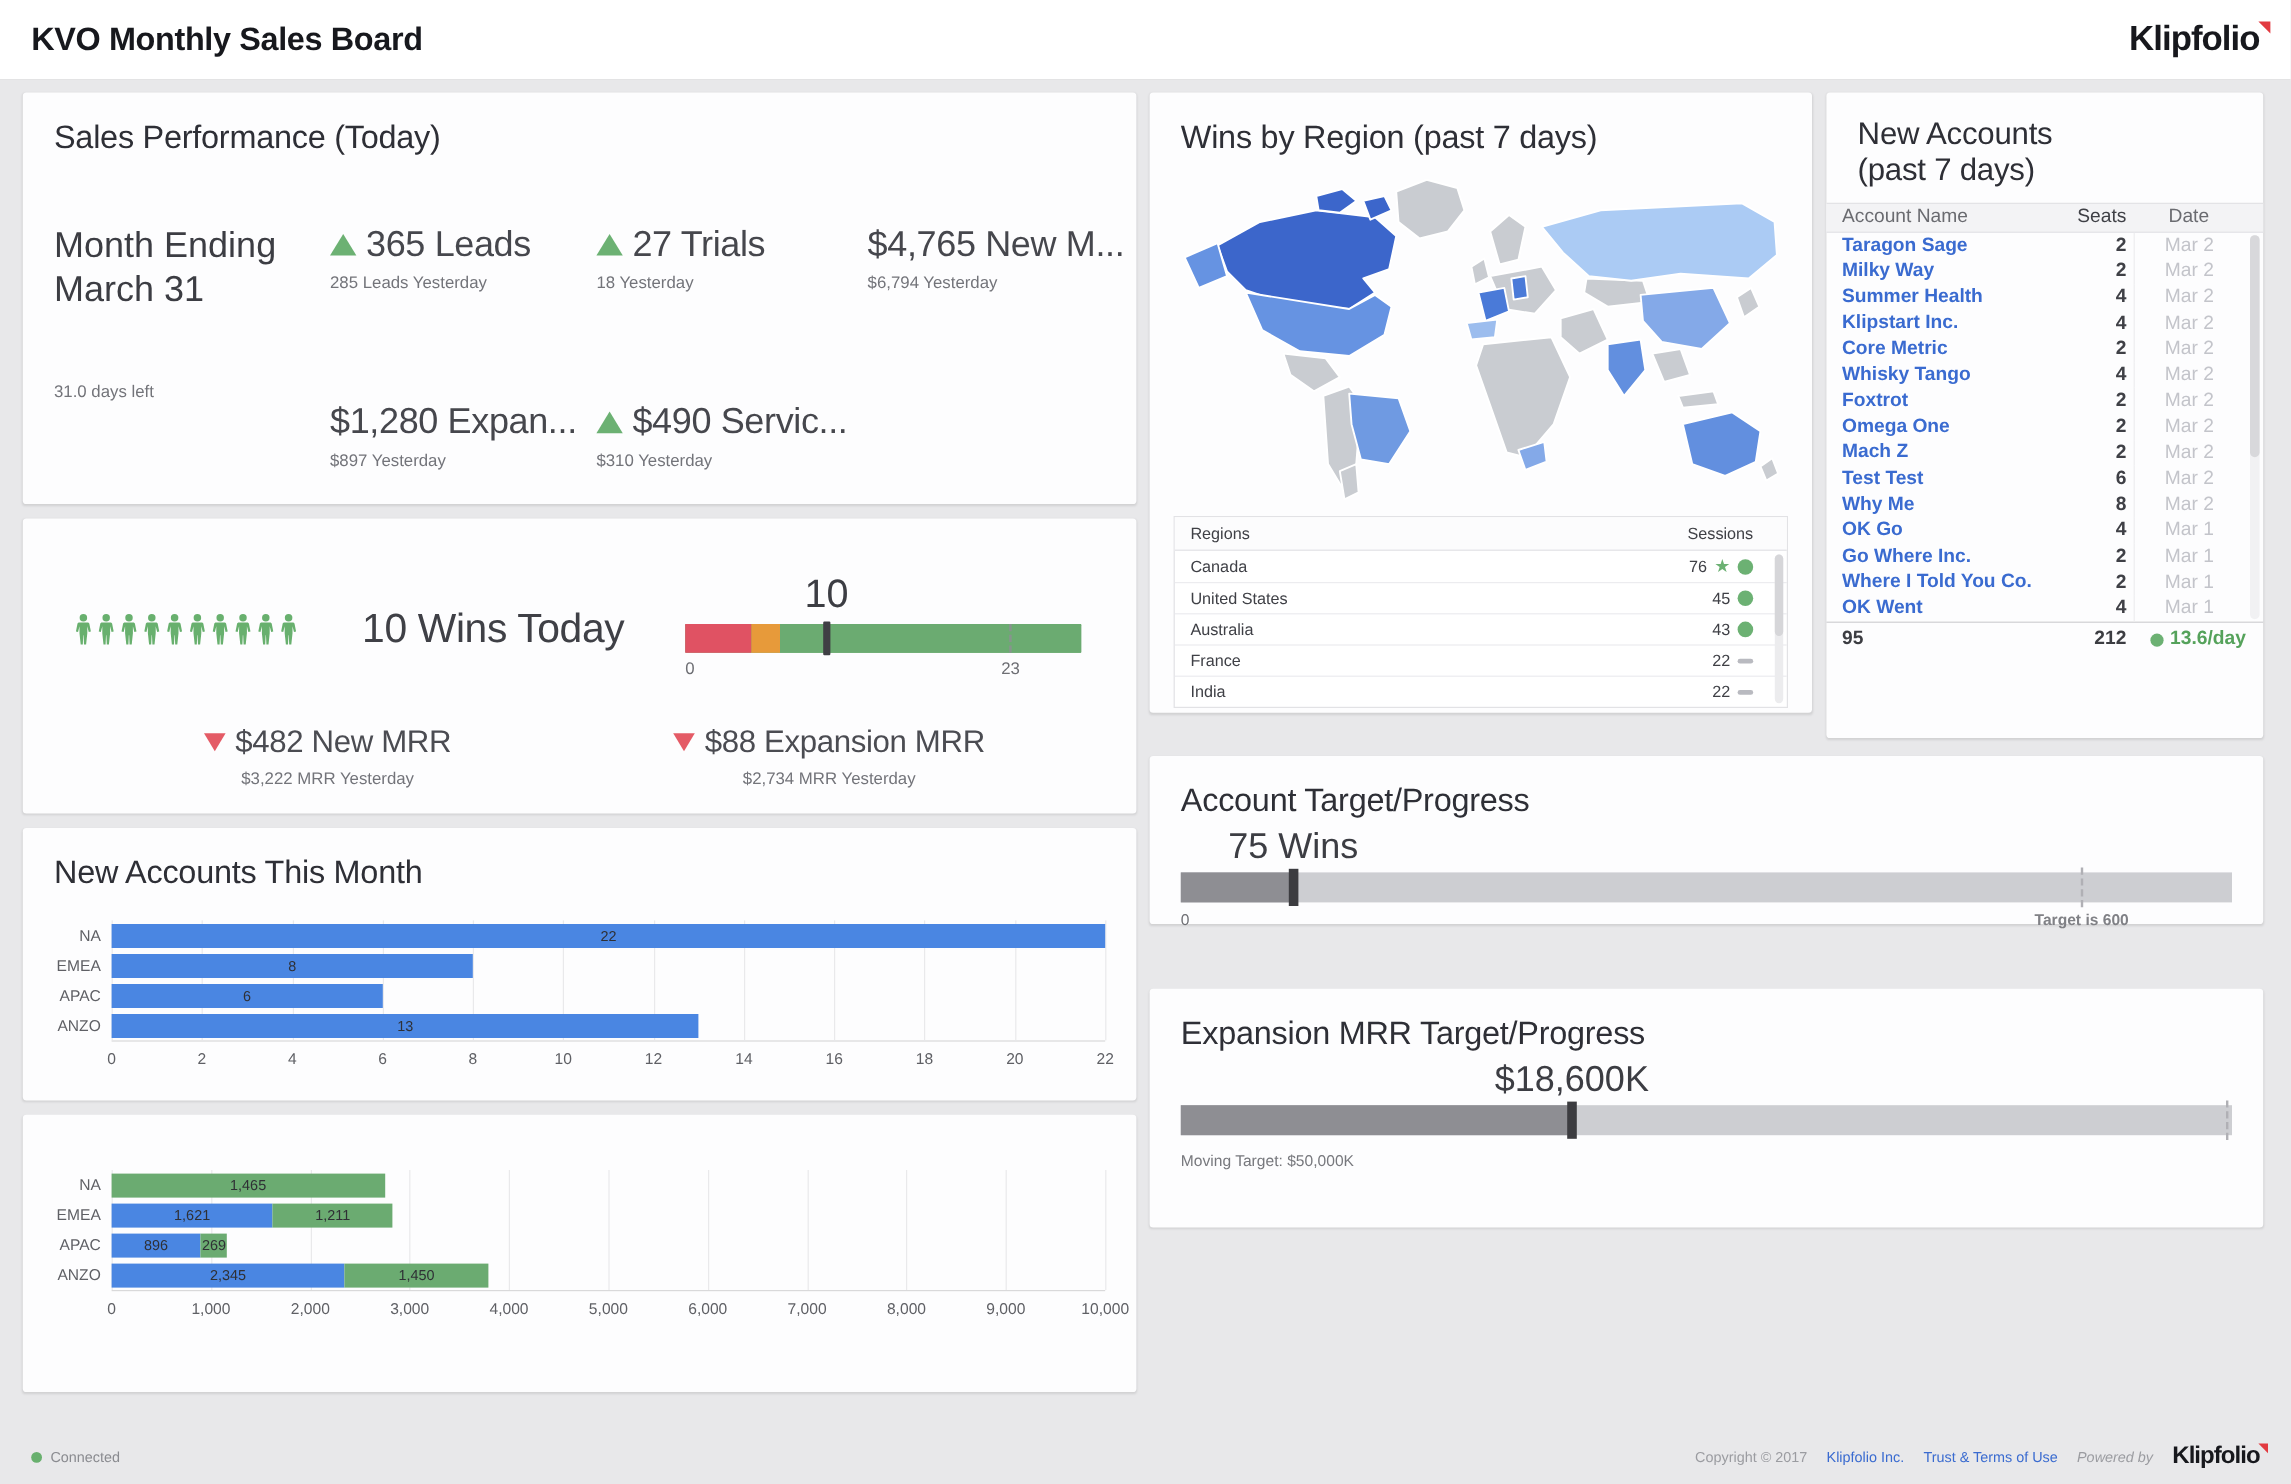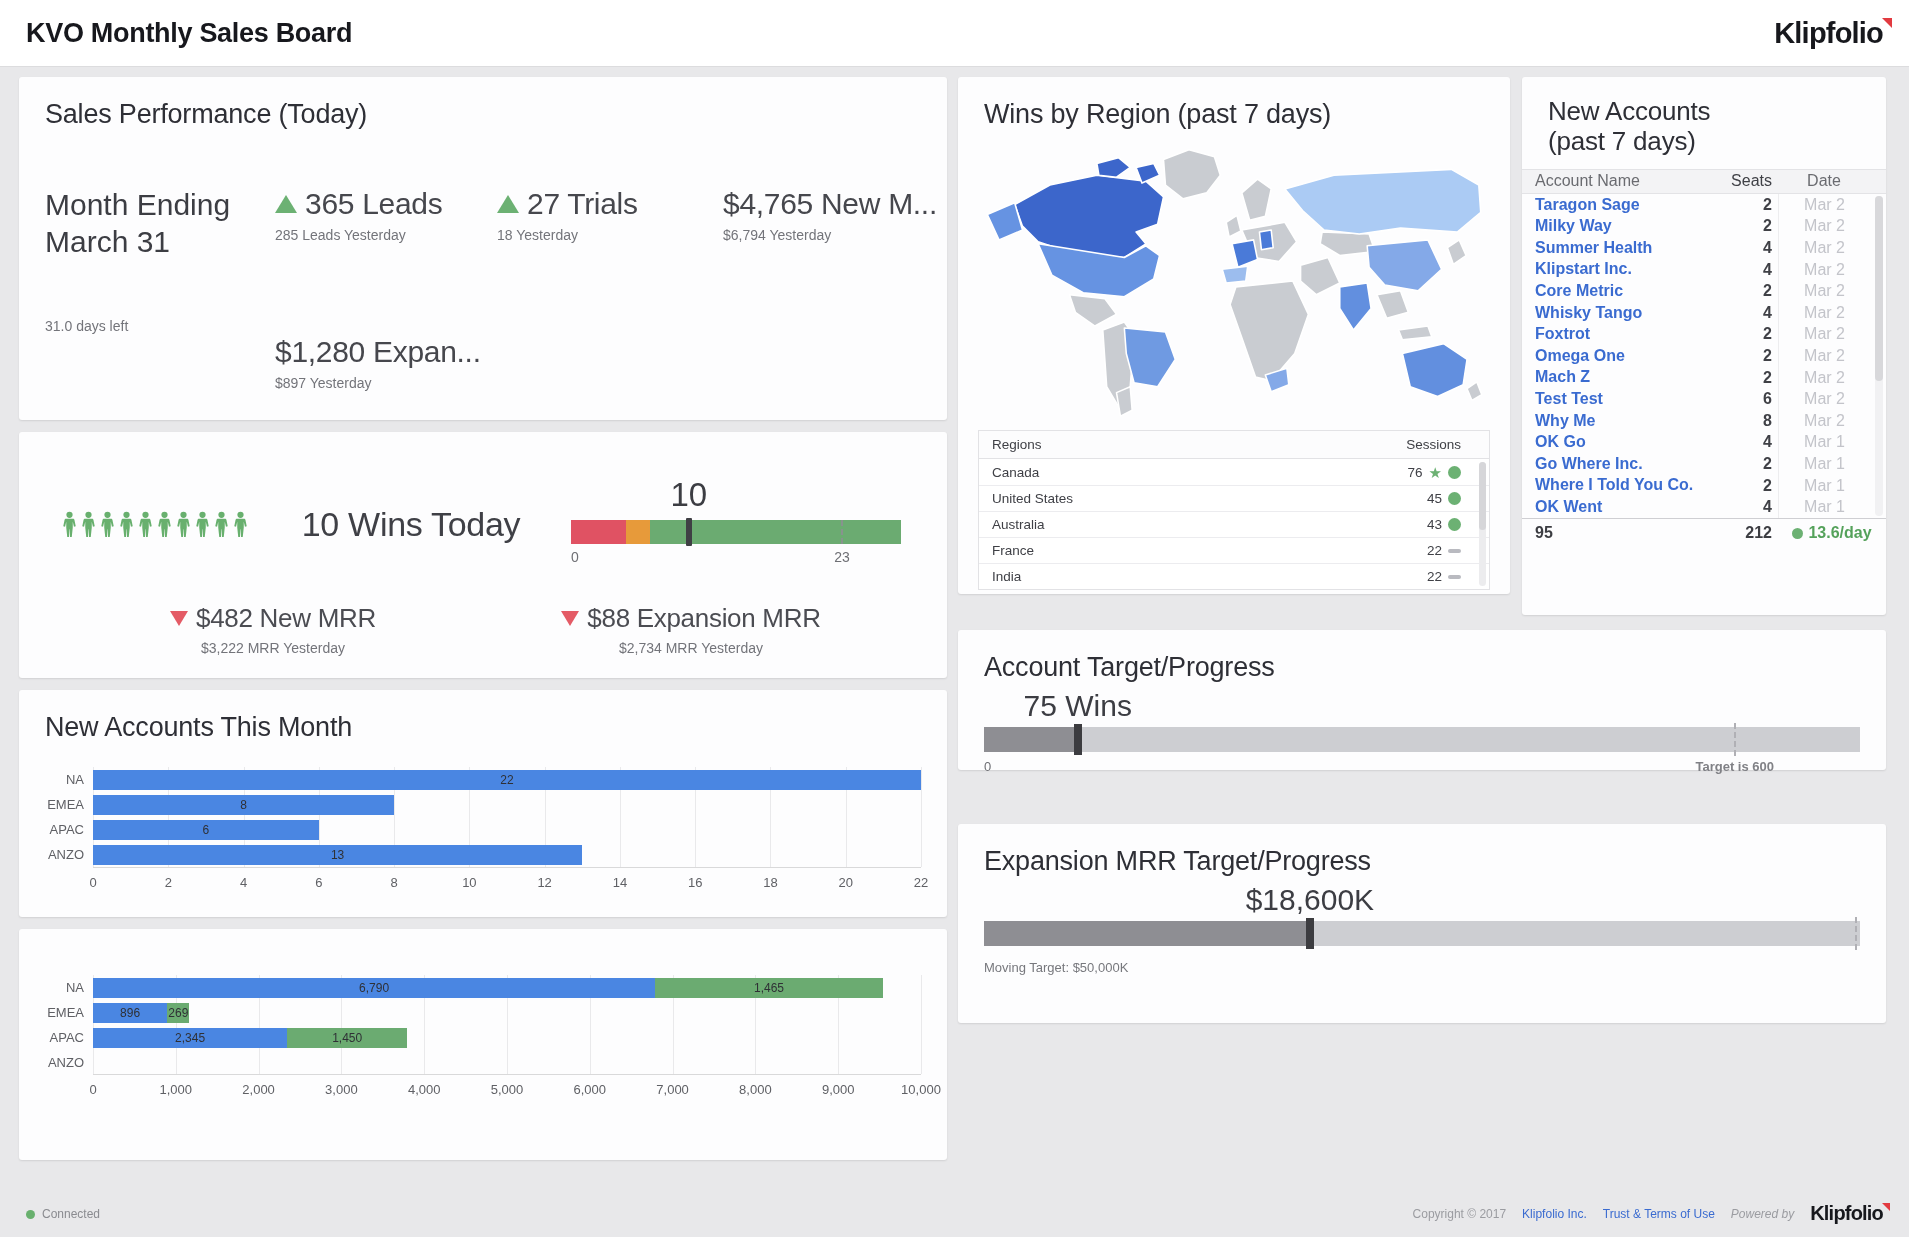--- a/index.html
+++ b/index.html
@@ -184,20 +184,27 @@
             <span class="metric-value">$4,765 New M...</span>
           </div>
     <div class="metric-sub">$6,794 Yesterday</div>
         </div>
         <div class="metric ">
     <div class="metric-main">
             <span class="metric-value">$1,280 Expan...</span>
           </div>
     <div class="metric-sub">$897 Yesterday</div>
         </div>
+        <div class="metric ">
+    <div class="metric-main">
+            <span class="tri up"></span>
+            <span class="metric-value">$490 Servic...</span>
+          </div>
+    <div class="metric-sub">$310 Yesterday</div>
+        </div>
       </div>
   </div>
 </section>
 
 <section class="card" id="card-wins">
   <div class="wins-row">
     <div class="wins-icons" id="wins-icons">
         <svg viewBox="0 0 12 18">
   <circle cx="6" cy="2.2" r="2.2"></circle>
   <path d="M3.5 4.9 h5 c0.5 0 0.9 0.35 1 0.85 L10.4 10.2 l-1.25 0.3 L8.3 7.1 V11.2 L7.6 17.9 H6.35 L6.1 12.4 H5.9 L5.65 17.9 H4.4 L3.7 11.2 V7.1 L2.85 10.5 L1.6 10.2 L2.5 5.75 C2.6 5.25 3 4.9 3.5 4.9 Z"></path>
@@ -350,25 +357,30 @@
           <div class="gridline" style="left:20%"></div>
           <div class="gridline" style="left:30%"></div>
           <div class="gridline" style="left:40%"></div>
           <div class="gridline" style="left:50%"></div>
           <div class="gridline" style="left:60%"></div>
           <div class="gridline" style="left:70%"></div>
           <div class="gridline" style="left:80%"></div>
           <div class="gridline" style="left:90%"></div>
           <div class="gridline" style="left:100%"></div>
           <div class="chart-row">
-            <div class="bar-seg" style="width:67.9%;background:#4a86e2">
-        <span class="bar-label">6,790</span>
-            </div>
             <div class="bar-seg" style="width:27.48%;background:#6bab71">
         <span class="bar-label">1,465</span>
+            </div>
+          </div>
+          <div class="chart-row">
+            <div class="bar-seg" style="width:16.21%;background:#4a86e2">
+        <span class="bar-label">1,621</span>
+            </div>
+            <div class="bar-seg" style="width:12.11%;background:#6bab71">
+        <span class="bar-label">1,211</span>
             </div>
           </div>
           <div class="chart-row">
             <div class="bar-seg" style="width:8.959999999999999%;background:#4a86e2">
         <span class="bar-label">896</span>
             </div>
             <div class="bar-seg" style="width:2.69%;background:#6bab71">
         <span class="bar-label">269</span>
             </div>
           </div>

